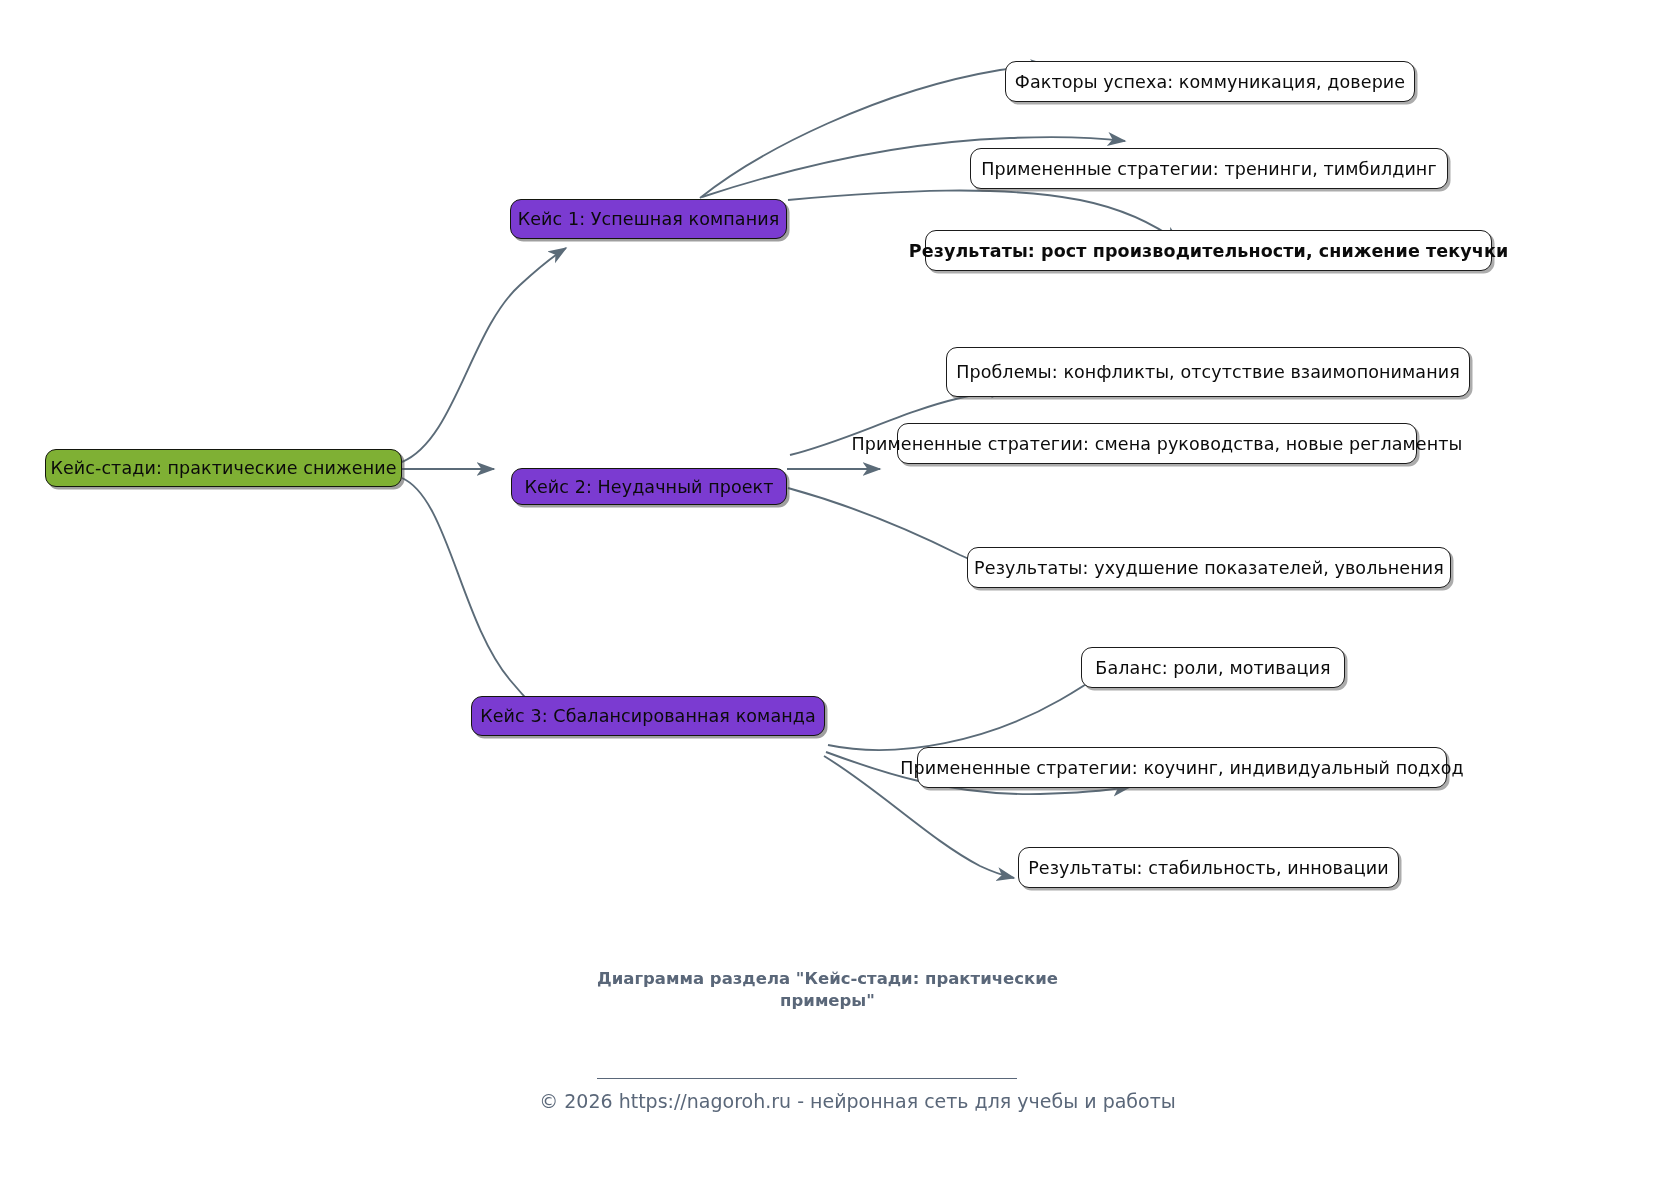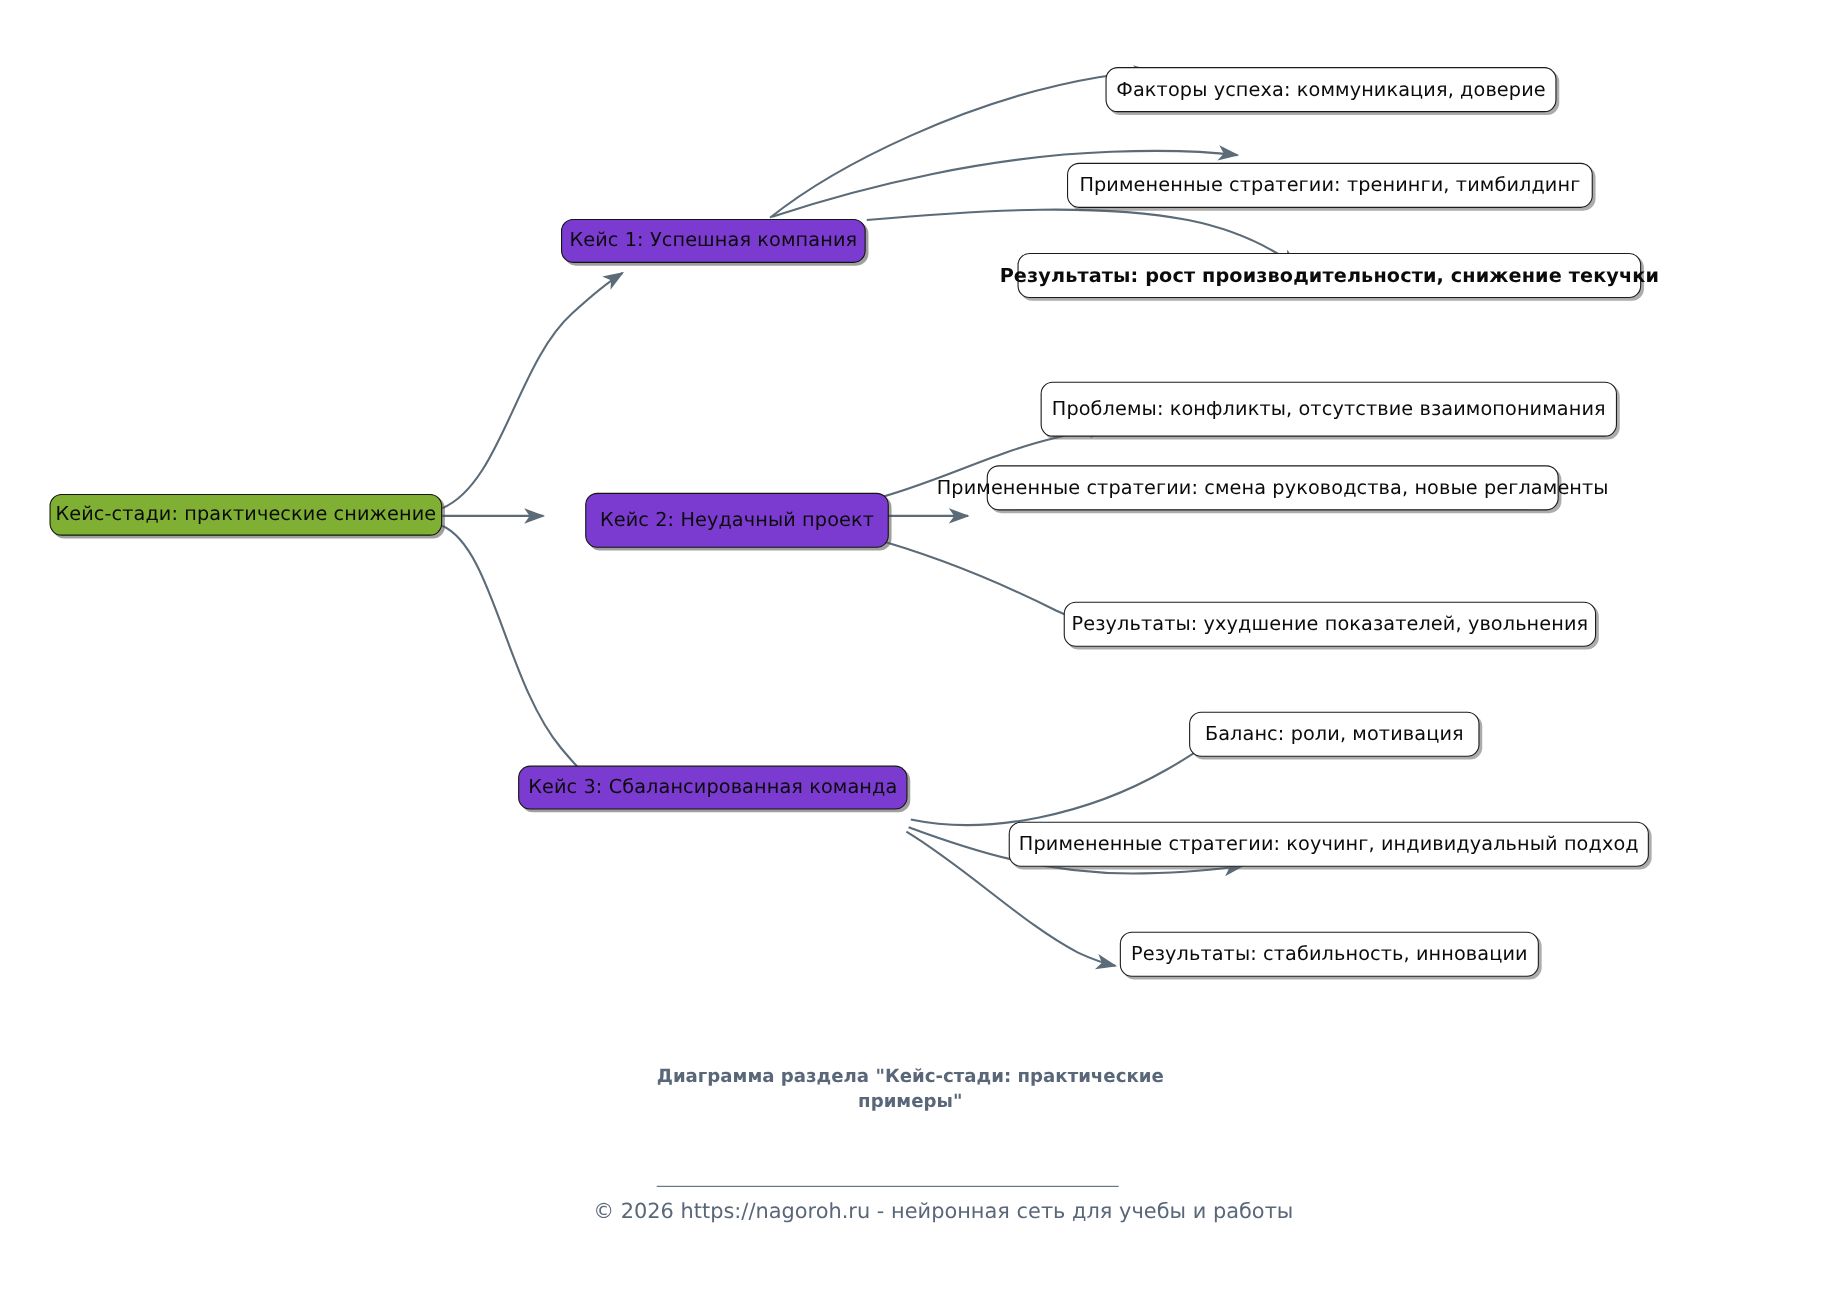--- a/index.html
+++ b/index.html
@@ -105,40 +105,40 @@
   <div class="node leaf" style="left:1005px;top:47px;width:410px;height:41px;margin-top:14px;">
     <span class="lbl">Факторы успеха: коммуникация, доверие</span>
   </div>
   <div class="node leaf" style="left:970px;top:148px;width:478px;height:41px;">
     <span class="lbl">Примененные стратегии: тренинги, тимбилдинг</span>
   </div>
   <div class="node leaf" style="left:925px;top:230px;width:567px;height:41px;font-weight:bold;">
     <span class="lbl">Результаты: рост производительности, снижение текучки</span>
   </div>
 
-  <div class="node branch" style="left:511px;top:448px;width:276px;height:50px;margin-left:21px;">
+  <div class="node branch" style="left:511px;top:468px;width:276px;height:37px;">
     <span class="lbl">Кейс 2: Неудачный проект</span>
   </div>
   <div class="node leaf" style="left:946px;top:347px;width:524px;height:50px;">
     <span class="lbl">Проблемы: конфликты, отсутствие взаимопонимания</span>
   </div>
   <div class="node leaf" style="left:897px;top:423px;width:520px;height:41px;align-items:center;">
     <span class="lbl">Примененные стратегии: смена руководства, новые регламенты</span>
   </div>
   <div class="node leaf" style="left:967px;top:547px;width:484px;height:41px;">
     <span class="lbl">Результаты: ухудшение показателей, увольнения</span>
   </div>
 
   <div class="node branch" style="left:471px;top:696px;width:354px;height:40px;">
     <span class="lbl">Кейс 3: Сбалансированная команда</span>
   </div>
   <div class="node leaf" style="left:1081px;top:647px;width:264px;height:41px;">
     <span class="lbl">Баланс: роли, мотивация</span>
   </div>
-  <div class="node leaf" style="left:917px;top:747px;width:582px;height:41px;">
+  <div class="node leaf" style="left:917px;top:747px;width:530px;height:41px;">
     <span class="lbl">Примененные стратегии: коучинг, индивидуальный подход</span>
   </div>
   <div class="node leaf" style="left:1018px;top:847px;width:381px;height:41px;">
     <span class="lbl">Результаты: стабильность, инновации</span>
   </div>
 
   <div class="footer caption">
     <span>Диаграмма раздела "Кейс-стади: практические</span>
     <span class="line2">примеры"</span>
   </div>

